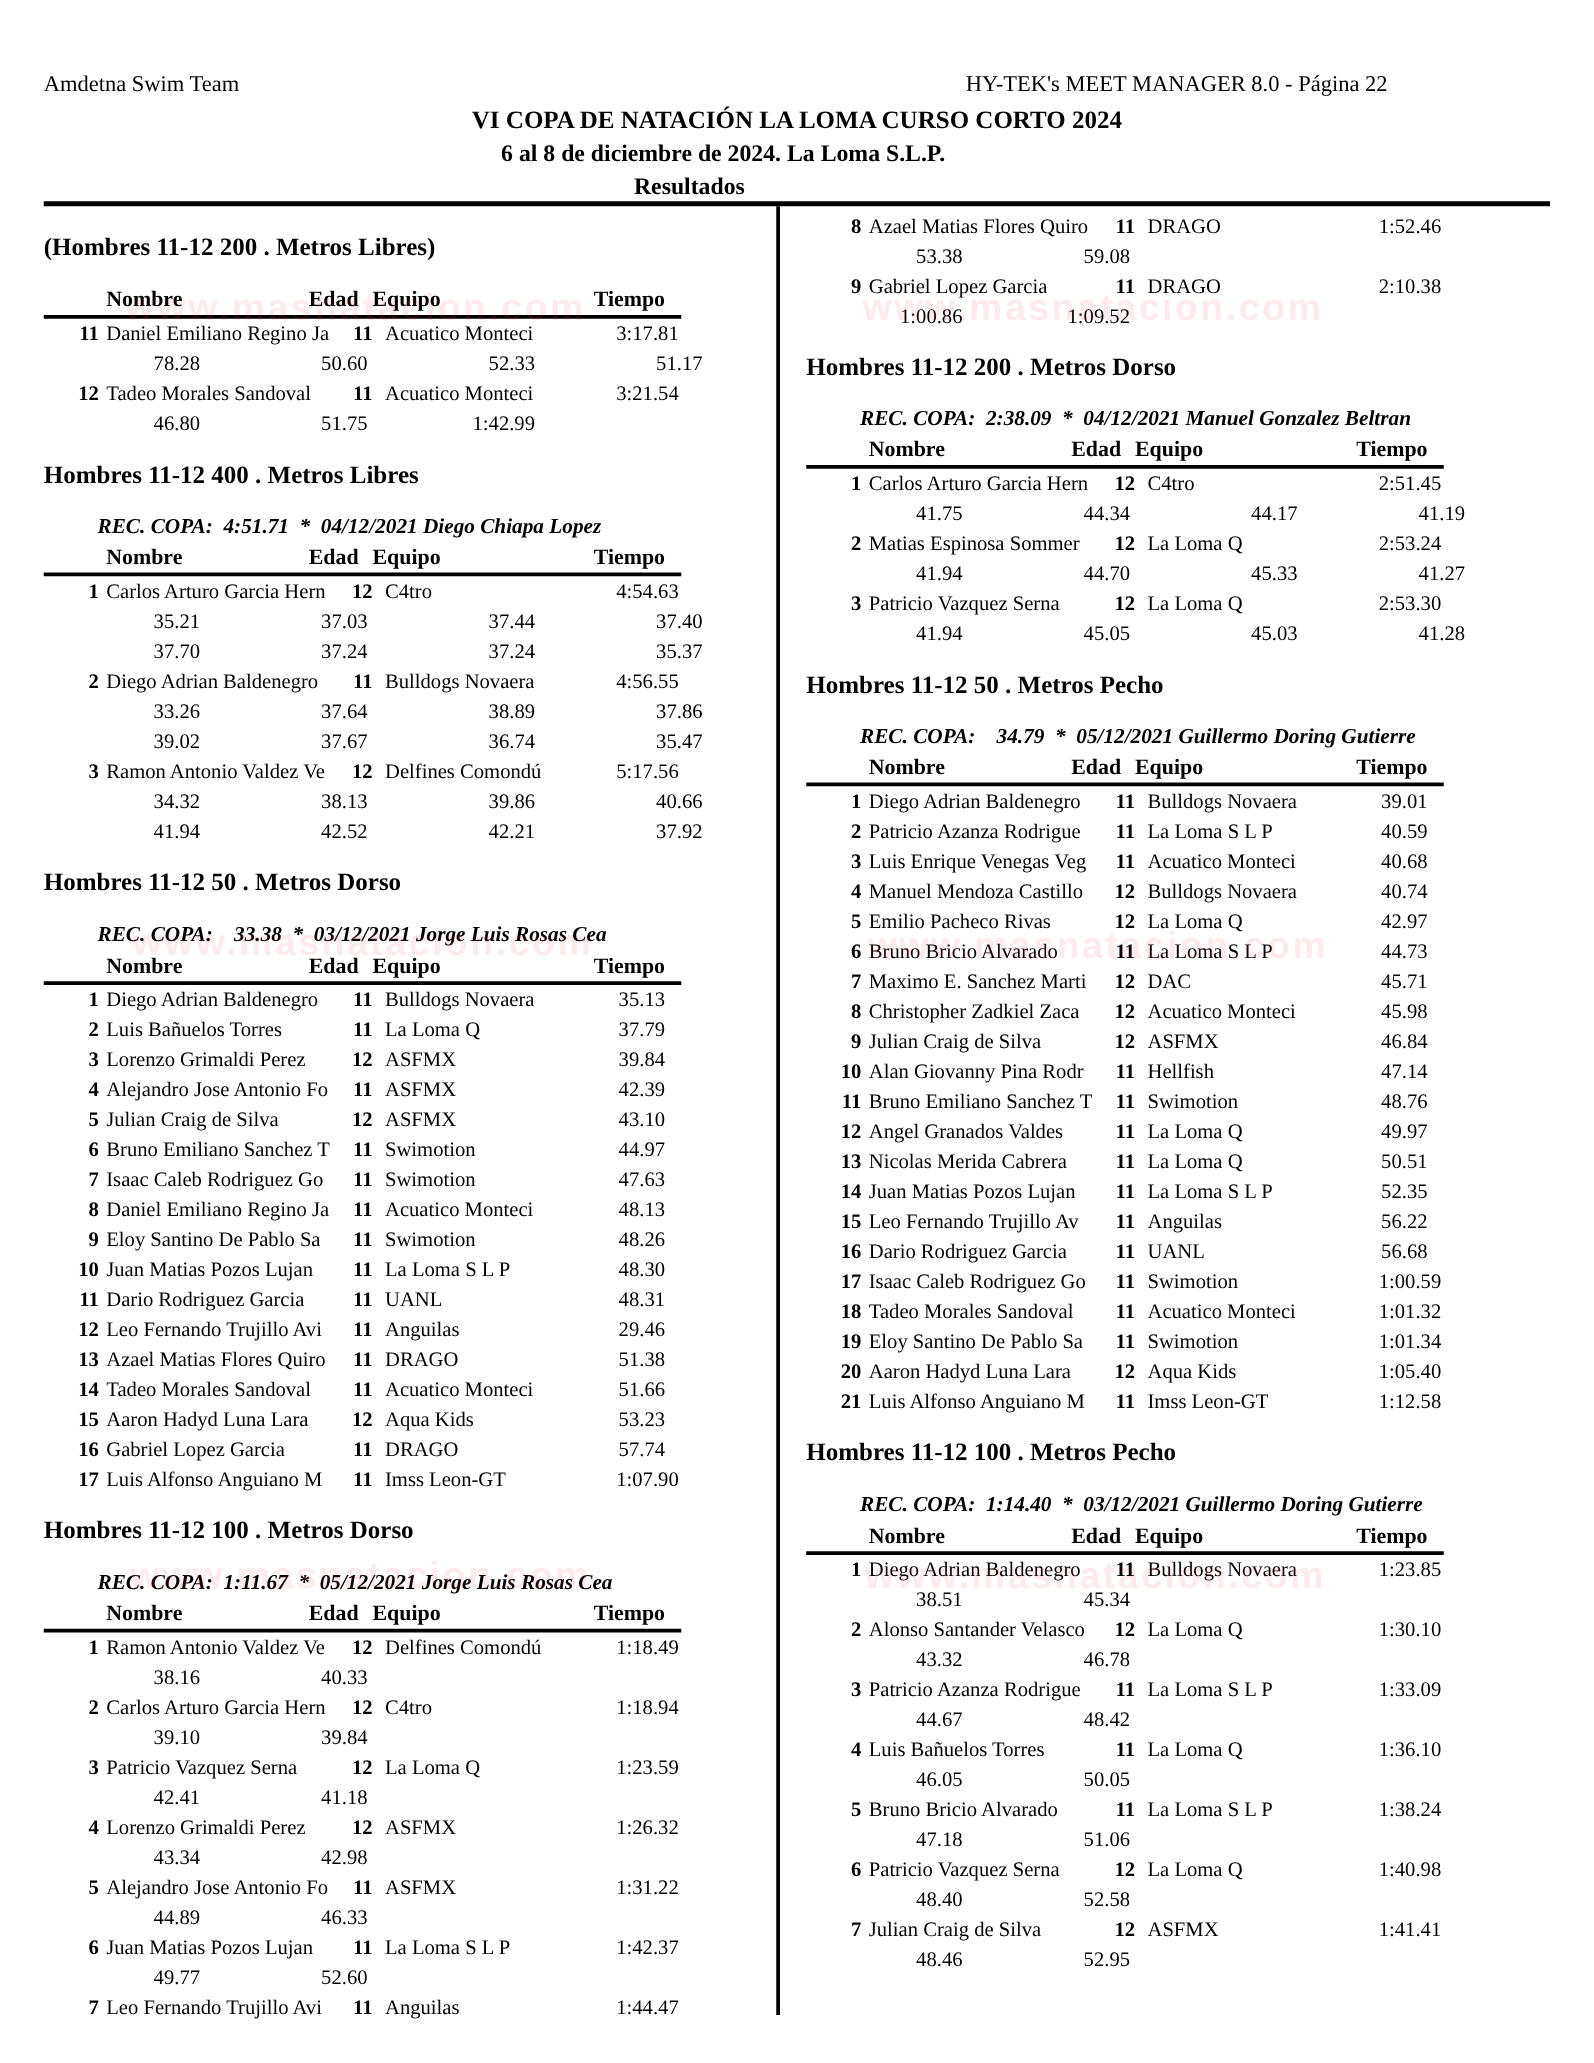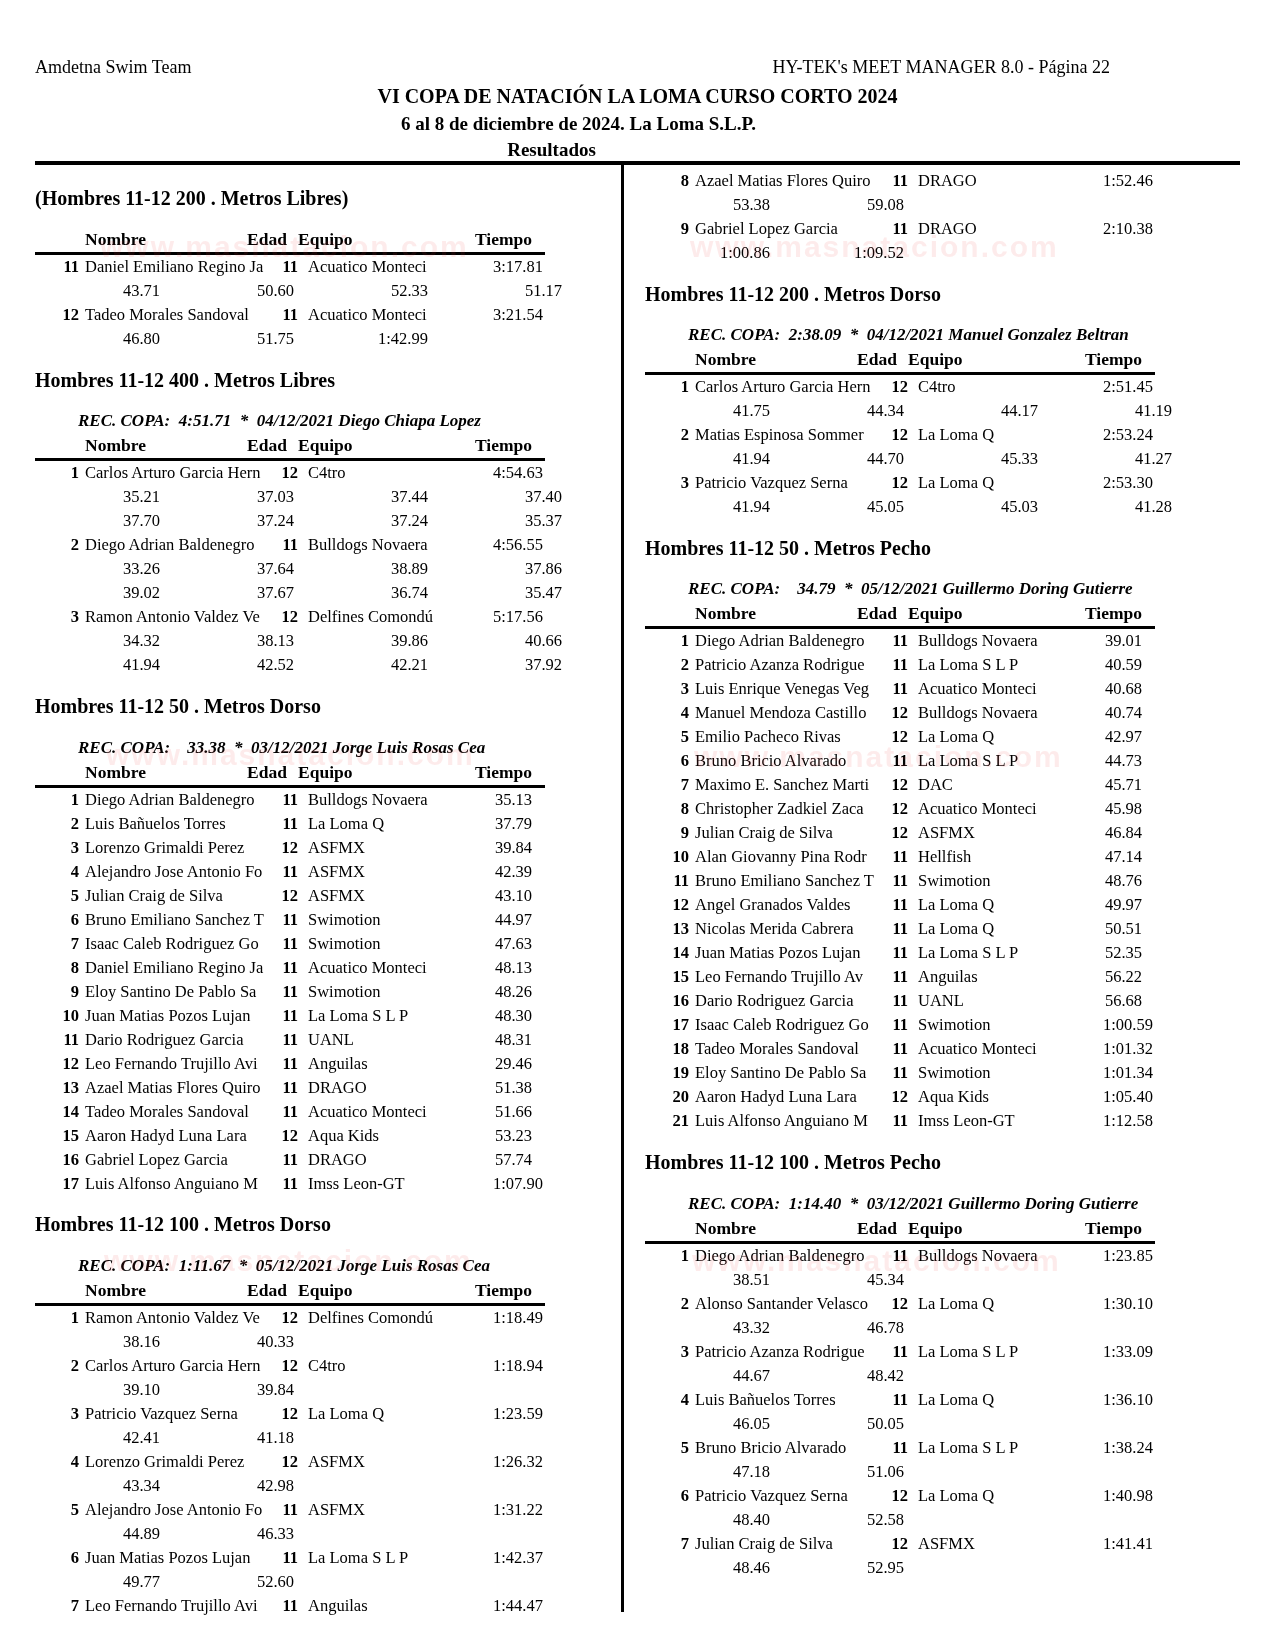--- a/index.html
+++ b/index.html
@@ -63,21 +63,21 @@
     <div class="rows">
   <div class="result-row">
     <span class="c-place">11</span>
     <span class="c-name">Daniel Emiliano Regino Ja</span>
     <span class="c-age">11</span>
     <span class="c-team">Acuatico Monteci</span>
     <span class="c-time">3:17.81</span>
   </div>
 
   <div class="splits-row">
-    <span class="split">43.71</span>
+    <span class="split">78.28</span>
     <span class="split">50.60</span>
     <span class="split">52.33</span>
     <span class="split">51.17</span>
   </div>
 
   <div class="result-row">
     <span class="c-place">12</span>
     <span class="c-name">Tadeo Morales Sandoval</span>
     <span class="c-age">11</span>
     <span class="c-team">Acuatico Monteci</span>

